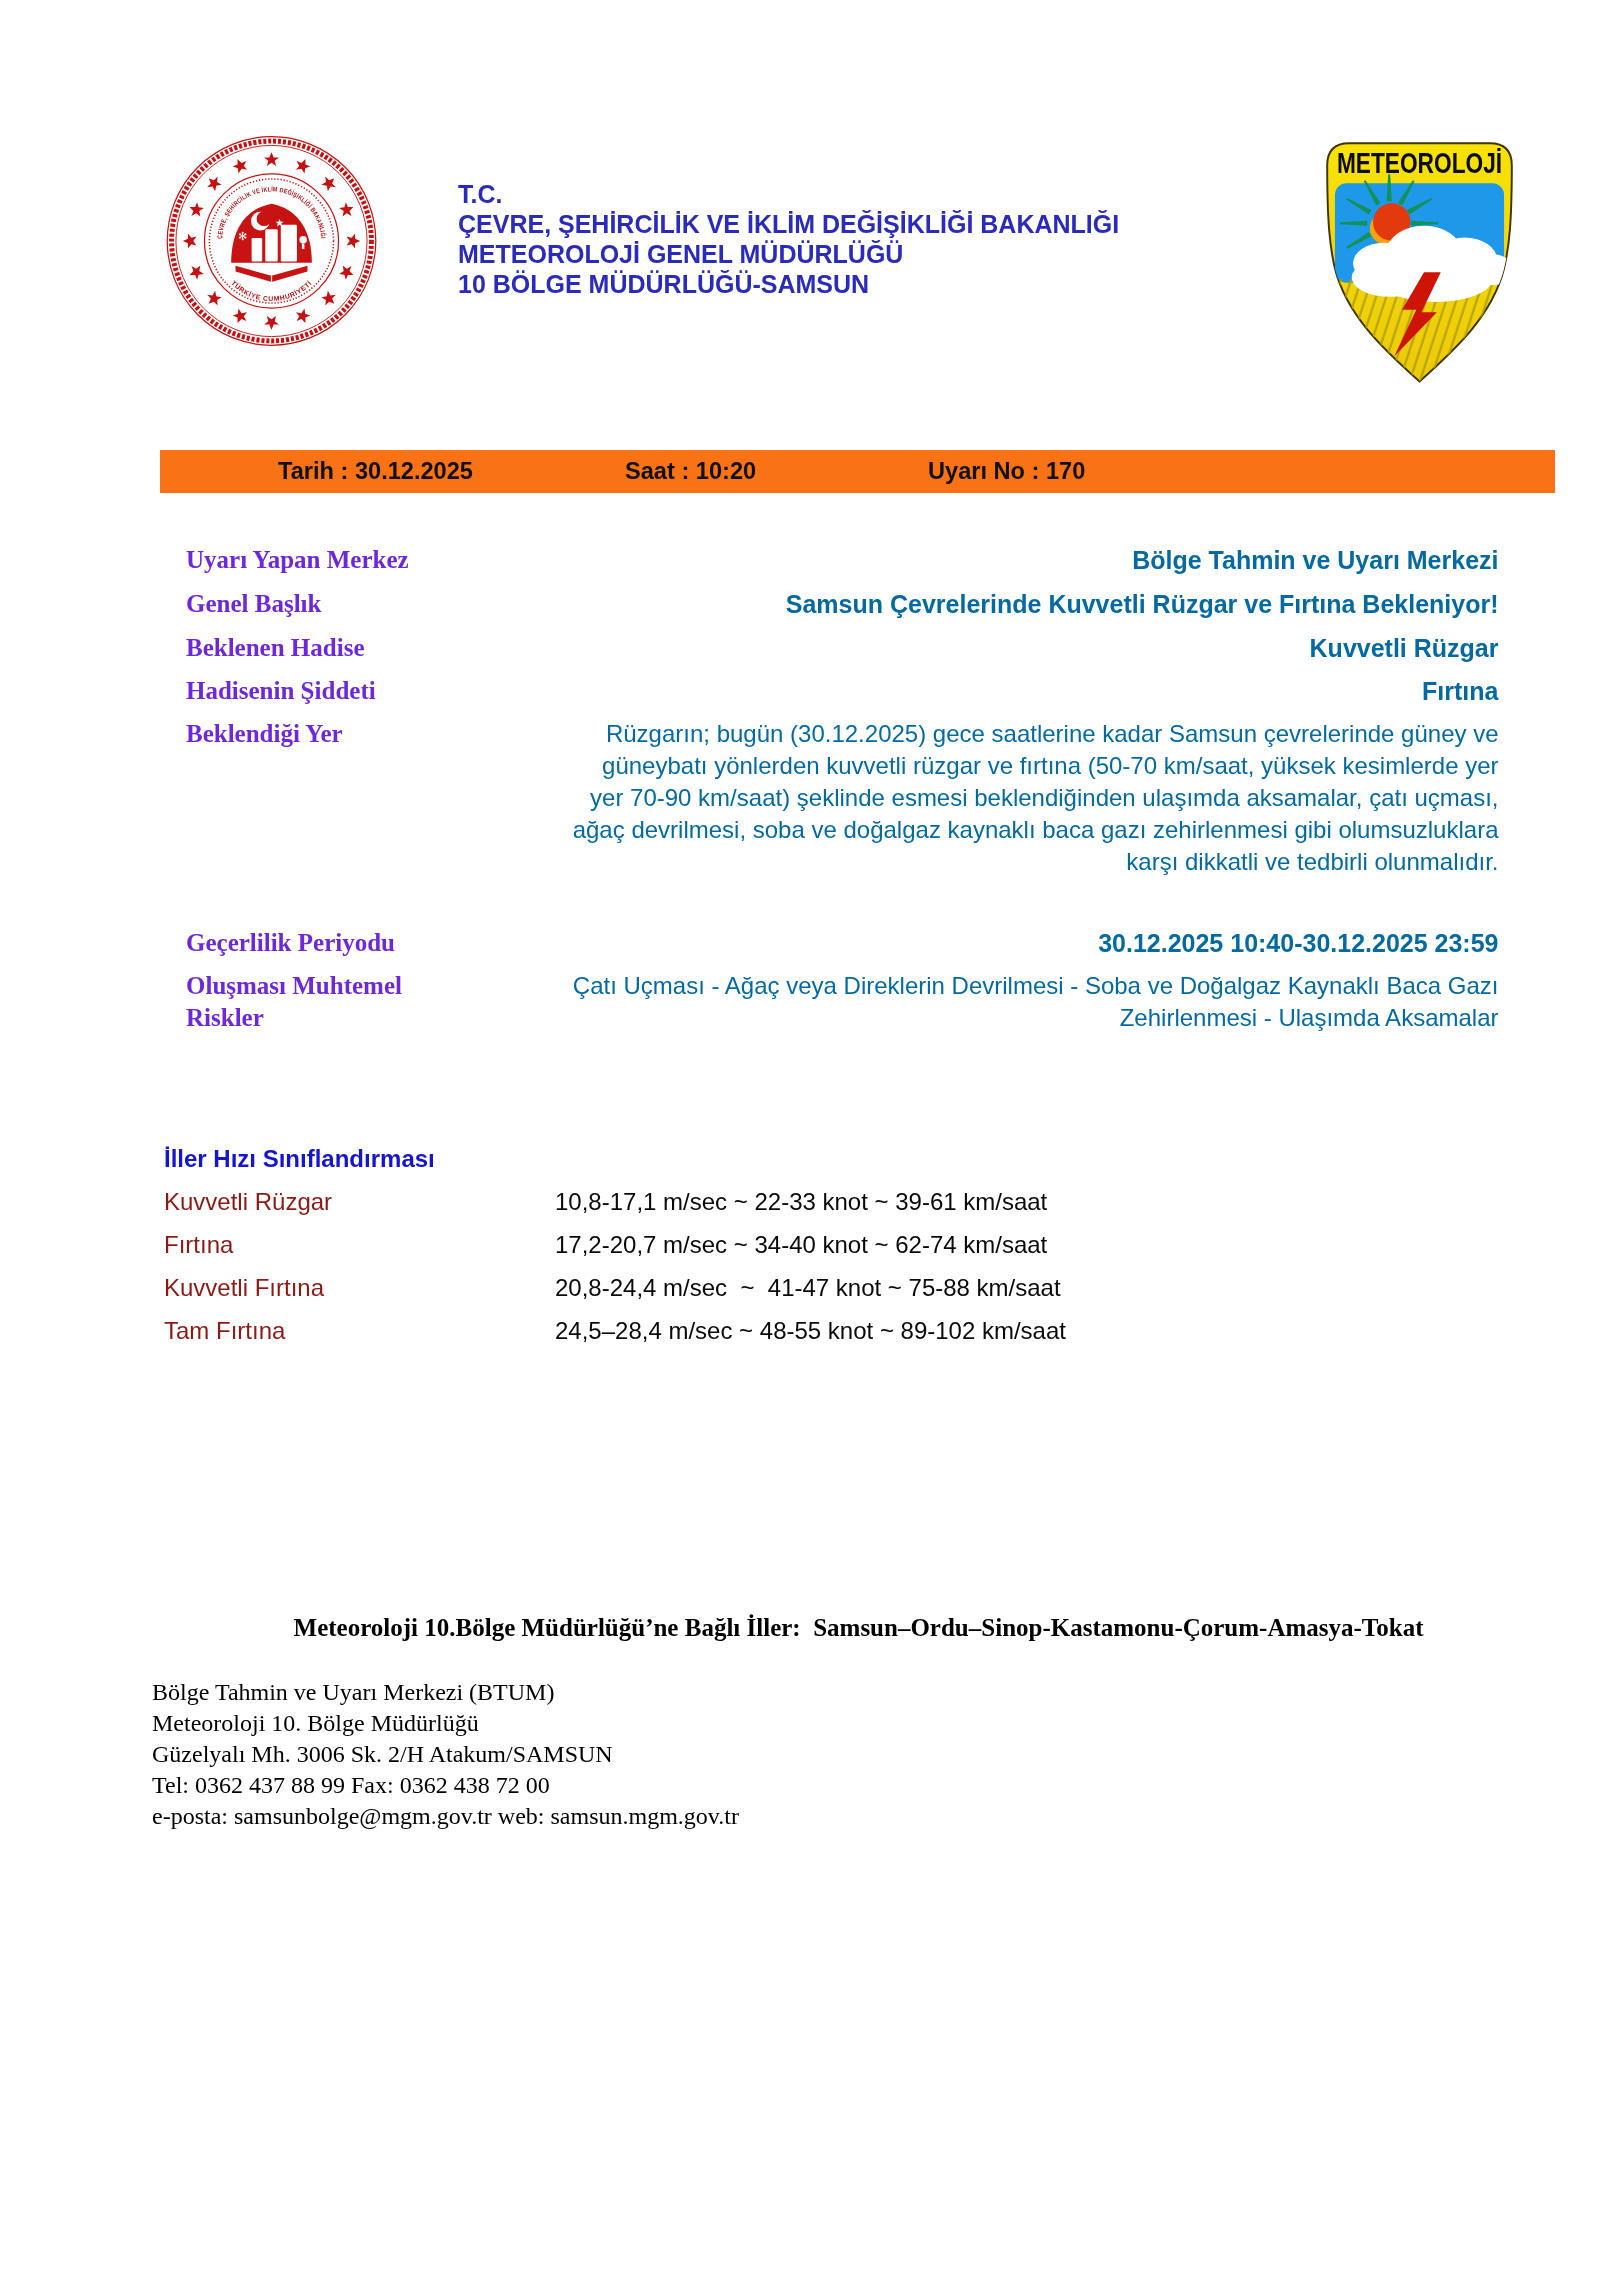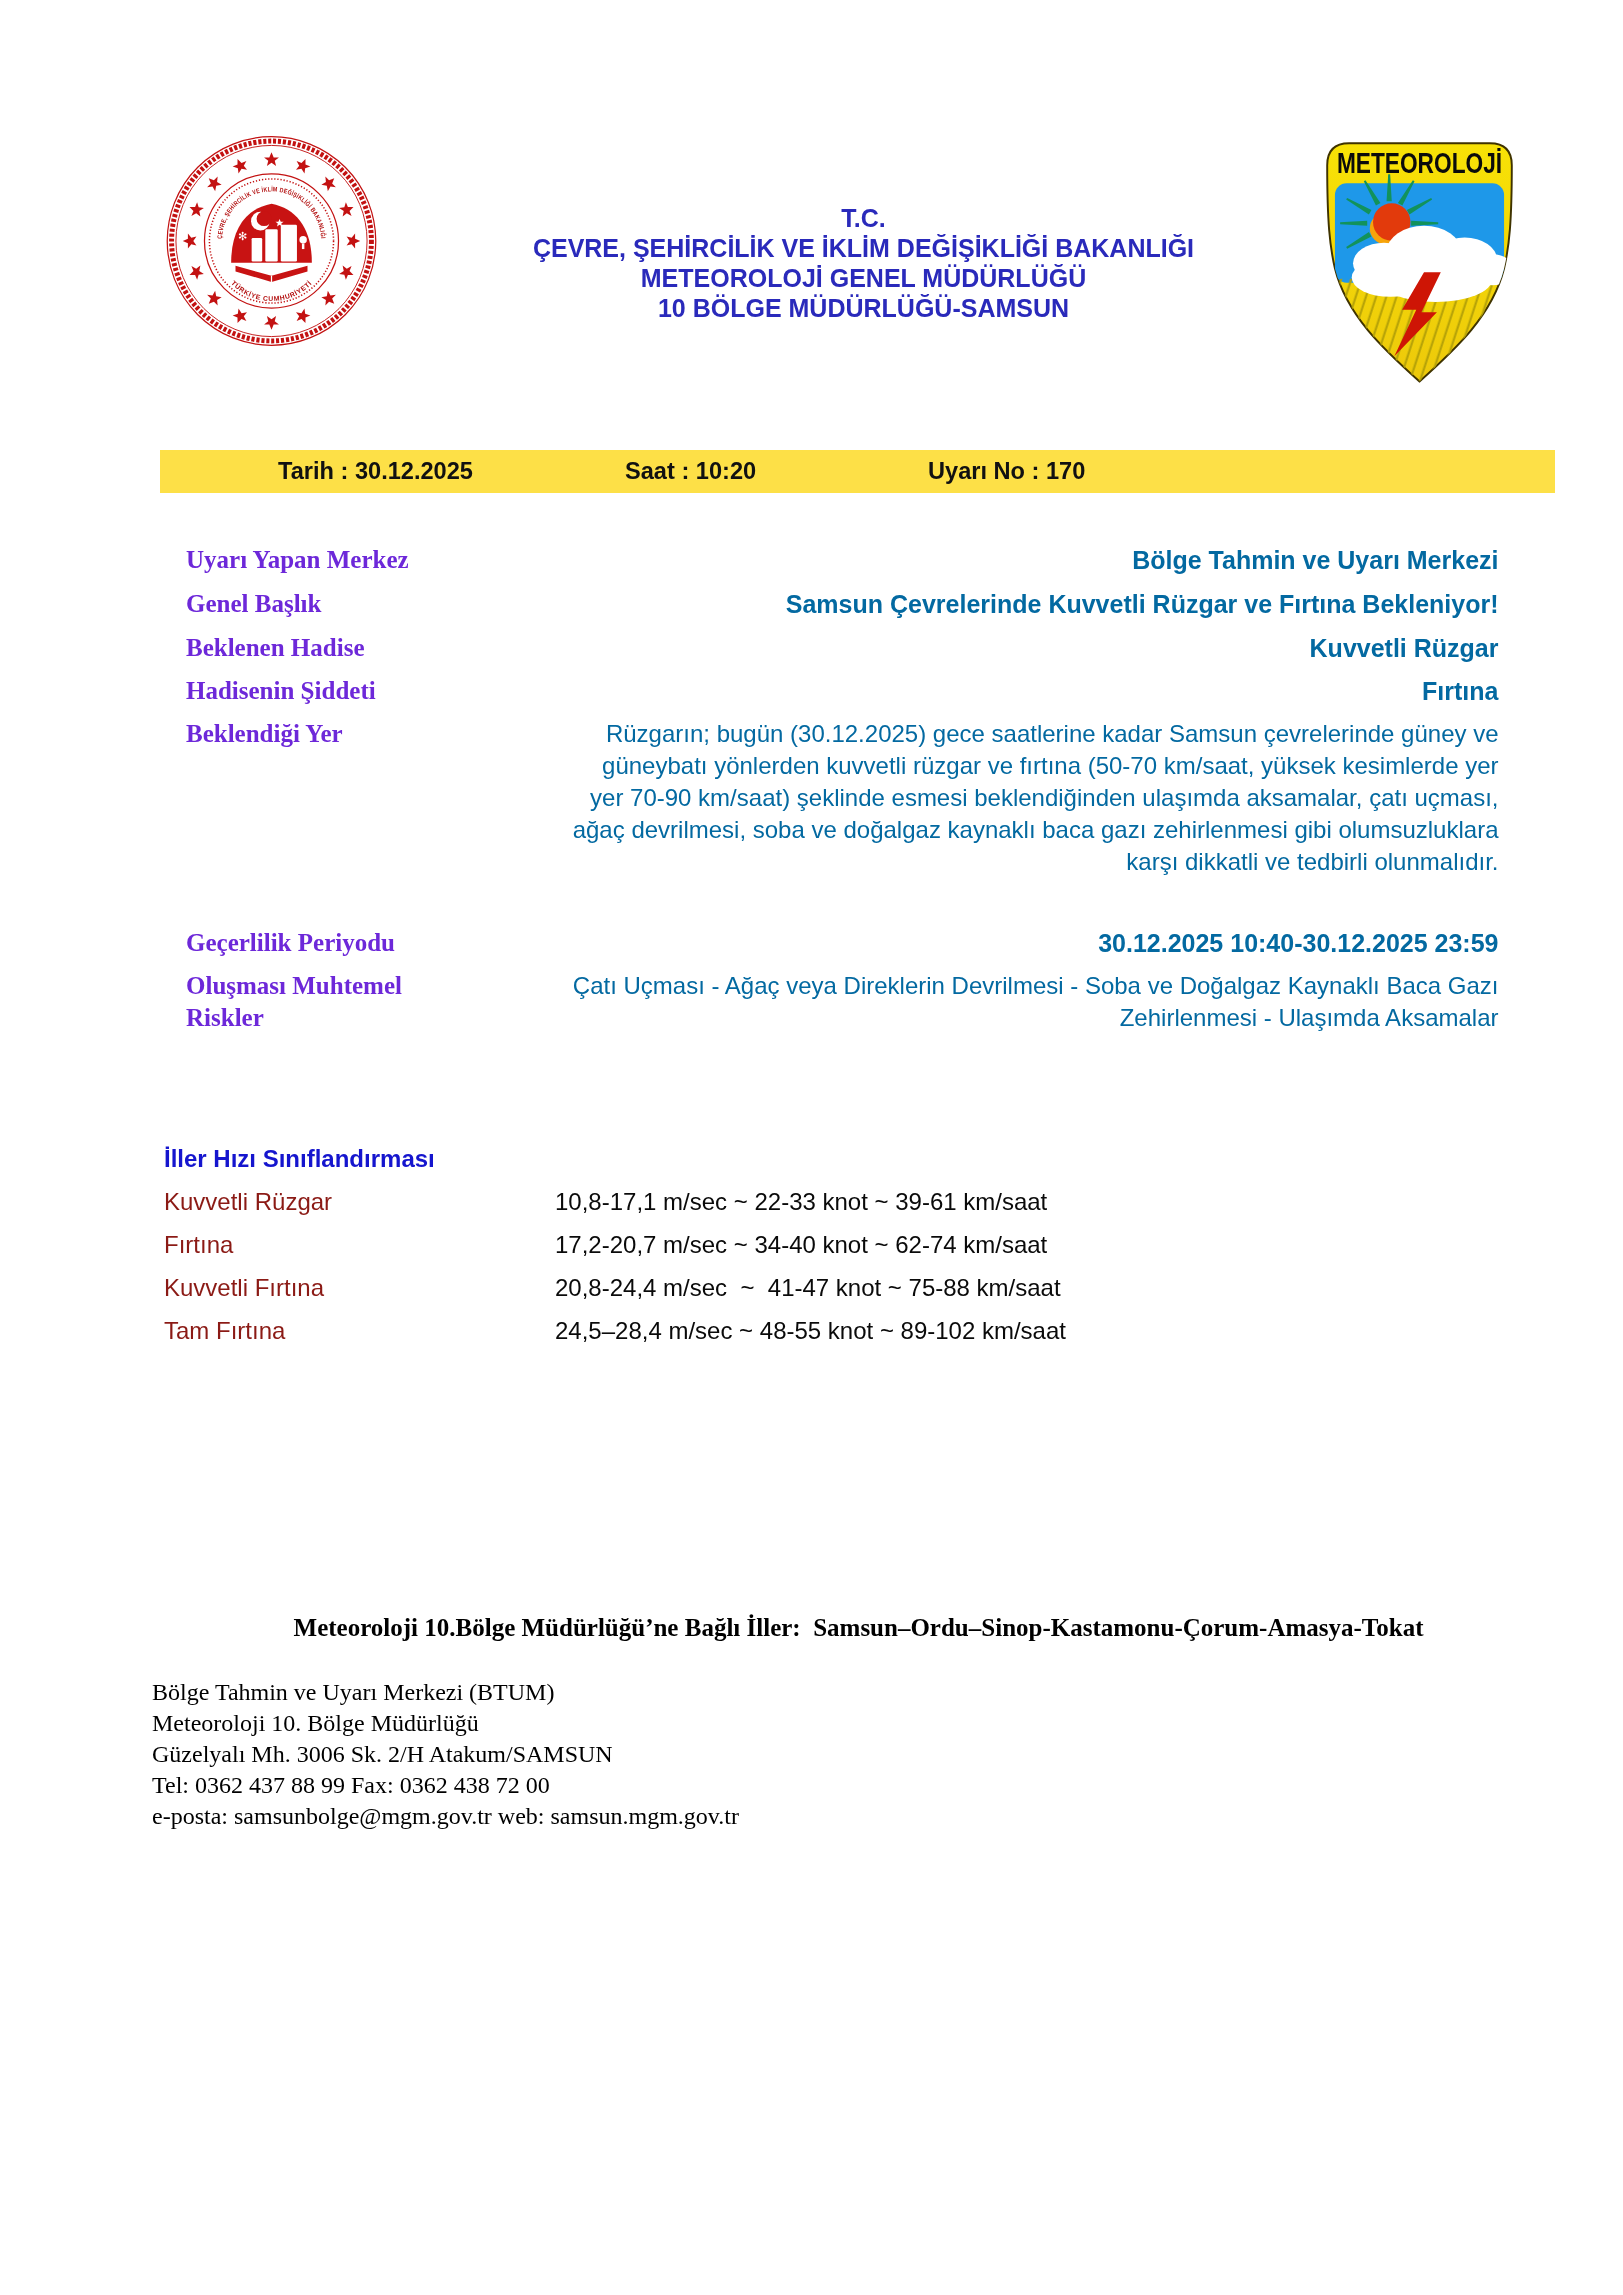--- a/index.html
+++ b/index.html
@@ -2,25 +2,25 @@
 <html lang="tr" style="font-size:10.5px"><head>
 <meta charset="utf-8">
 <style>
   html,body{margin:0;padding:0;background:#fff;}
   .page{position:relative;width:1623px;height:2295px;background:#ffffff;
         font-family:"Liberation Sans",sans-serif;overflow:hidden;}
 
   
   .seal{position:absolute;left:166px;top:130px;width:211px;height:222px;}
   .shield{position:absolute;left:1313px;top:131px;width:213px;height:253px;}
-  .title-block{position:absolute;left:458px;top:179px;width:811px;text-align:center;margin-top:24px;}
+  .title-block{position:absolute;left:458px;top:179px;width:811px;}
   .title-line{font-size:25px;font-weight:700;line-height:30px;color:#2A2ABB;}
 
   
-  .info-bar{position:absolute;left:160px;top:450px;width:1395px;height:43px;background:#fde047;}
+  .info-bar{position:absolute;left:160px;top:450px;width:1395px;height:43px;background:#f97316;}
   .info-item{position:absolute;top:0;height:43px;line-height:43px;
              font-size:23.6px;font-weight:700;color:#111;white-space:nowrap;}
   .info-date{left:118px;} .info-time{left:465px;} .info-no{left:768px;}
 
   
   .fields{position:absolute;left:186px;top:530px;width:1319px;}
   .frow{position:absolute;left:0;display:flex;width:100%;}
   .flabel{flex:0 0 385px;box-sizing:border-box;padding-right:89px;
           font-size:25px;font-weight:700;color:#6d28d9;line-height:32px;font-family:Liberation Serif, serif;}
   .fvalue{flex:1;font-size:24px;line-height:32px;color:#0369a1;padding-right:6.5px;text-align:right;}

